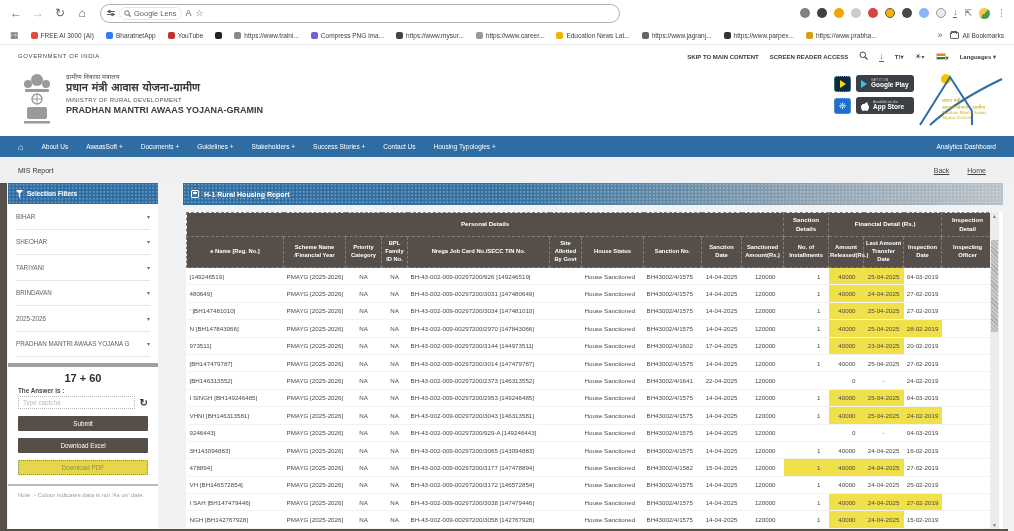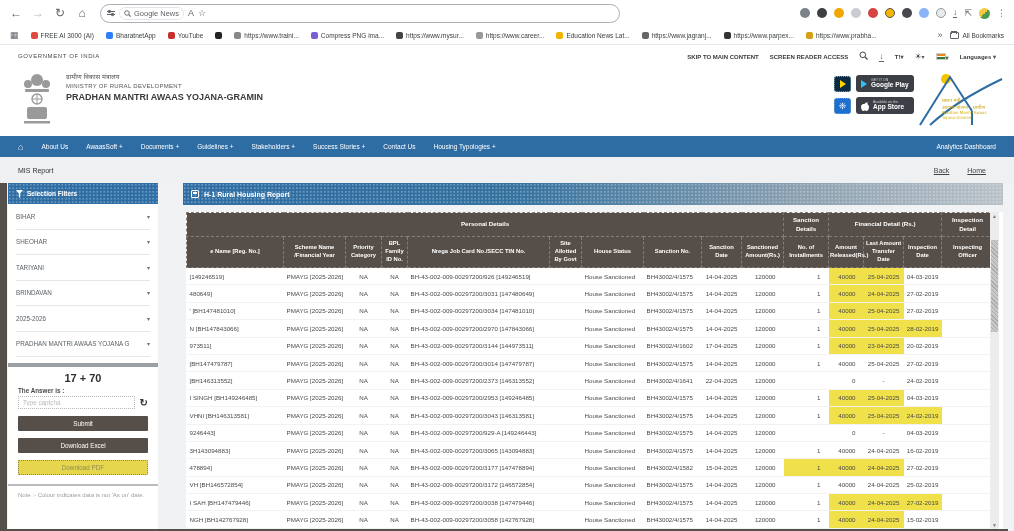--- a/index.html
+++ b/index.html
@@ -131,21 +131,21 @@
               <circle cx="2.5" cy="2.5" r="1.2" fill="#5f6368"></circle>
               <circle cx="5.5" cy="5.5" r="1.2" fill="#5f6368"></circle>
             </g>
           </svg>
       </span>
       <span class="lens-chip">
         <svg width="7" height="7" viewBox="0 0 8 8">
             <circle cx="3.4" cy="3.4" r="2.6" fill="none" stroke="#5f6368" stroke-width="1"></circle>
             <line x1="5.4" y1="5.4" x2="7.6" y2="7.6" stroke="#5f6368" stroke-width="1.2"></line>
           </svg>
-        <span>Google News</span>
+        <span>Google Lens</span>
       </span>
       <span class="mini-ic">A</span>
       <span class="mini-ic">☆</span>
     </div>
     <div class="chrome-icons">
       <span class="ext-dot" style="background:#7b8288"></span>
       <span class="ext-dot" style="background:#3c4043"></span>
       <span class="ext-dot" style="background:#f2a600"></span>
       <span class="ext-dot" style="background:#c9cdd1"></span>
       <span class="ext-dot" style="background:#d64541"></span>
@@ -232,20 +232,21 @@
         <circle cx="17" cy="28" r="5" fill="none" stroke="#9a9a9a" stroke-width="1.4"></circle>
         <line x1="17" y1="23" x2="17" y2="33" stroke="#9a9a9a" stroke-width="1"></line>
         <line x1="12" y1="28" x2="22" y2="28" stroke="#9a9a9a" stroke-width="1"></line>
         <rect x="7" y="36" width="20" height="12" rx="2"></rect>
         <rect x="4" y="50" width="26" height="2.5"></rect>
       </g>
     </svg>
   </div>
   <div class="brand-txt">
     <div class="brand-hi-small">ग्रामीण विकास मंत्रालय</div>
+    <div class="brand-hi-big">प्रधान मंत्री आवास योजना-ग्रामीण</div>
     <div class="brand-en-small">MINISTRY OF RURAL DEVELOPMENT</div>
     <div class="brand-en-big">PRADHAN MANTRI AWAAS YOJANA-GRAMIN</div>
   </div>
   <div class="utility">
     <span>SKIP TO MAIN CONTENT</span>
     <span>SCREEN READER ACCESS</span>
     <span class="u-ic">
       <svg width="9" height="9" viewBox="0 0 9 9">
           <circle cx="3.8" cy="3.8" r="2.8" fill="none" stroke="#444" stroke-width="1"></circle>
           <line x1="6" y1="6" x2="8.6" y2="8.6" stroke="#444" stroke-width="1.2"></line>
@@ -346,21 +347,21 @@
         <div class="filter-item">
           <span>2025-2026</span>
           <span class="caret">▾</span>
         </div>
         <div class="filter-item">
           <span>PRADHAN MANTRI AWAAS YOJANA G</span>
           <span class="caret">▾</span>
         </div>
       </div>
     <div class="divider"></div>
-    <div class="captcha-q">17 + 70</div>
+    <div class="captcha-q">17 + 60</div>
     <div class="answer-lbl">The Answer is :</div>
     <div class="captcha-row">
       <input class="captcha-in" placeholder="Type captcha" style="">
       <span class="refresh-ic">↻</span>
     </div>
     <button class="btn">Submit</button>
     <button class="btn">Download Excel</button>
     <button class="btn yellow">Download PDF</button>
     <div class="note-hr"></div>
     <div class="note">Note :- Colour indicates data is not 'As on' date.</div>

